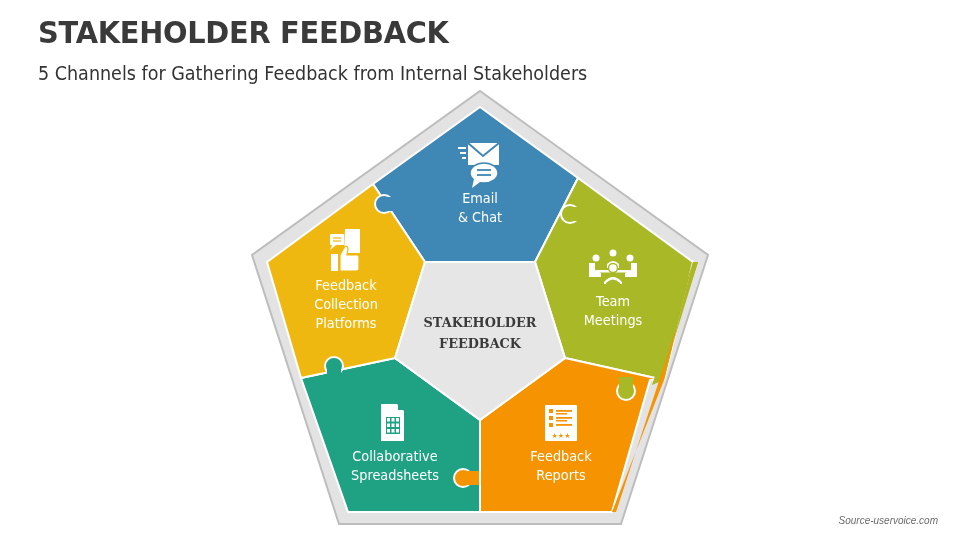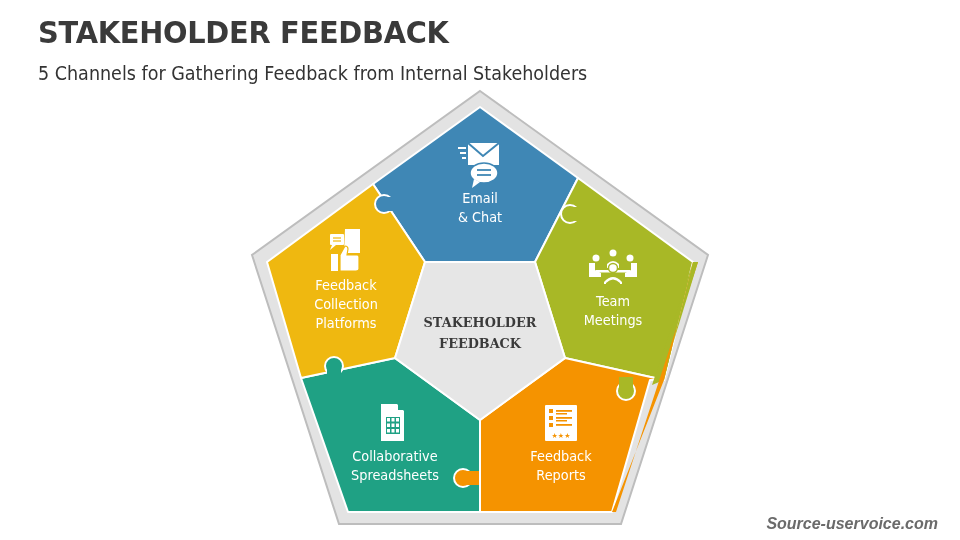--- a/index.html
+++ b/index.html
@@ -16,21 +16,21 @@
       transform: scaleX(0.93); transform-origin: left top;
     }
     .subtitle {
       position: absolute; left: 38px; top: 62px;
       font-size: 19.5px; color: #333333;
       font-family: "DejaVu Sans", "Liberation Sans", sans-serif;
       transform: scaleX(0.9); transform-origin: left top;
     }
     .source {
       position: absolute; right: 22px; top: 515px;
-      font-size: 16px; font-style: italic; font-weight: bold; color: #6B6B6B; margin-left: 14px;
+      font-size: 10px; font-style: italic; font-weight: normal; color: #6B6B6B; margin-left: 14px;
     }
     svg.diagram { position: absolute; left: 0; top: 0; }
     .label {
       position: absolute; color: #FFFFFF; font-size: 14px; text-align: center;
       line-height: 19px; width: 140px; margin-left: -70px;
       font-family: "DejaVu Sans", "Liberation Sans", sans-serif;
       transform: scaleX(0.92);
     }
     .center-label {
       position: absolute; left: 480px; top: 312px; width: 140px; margin-left: -70px;

